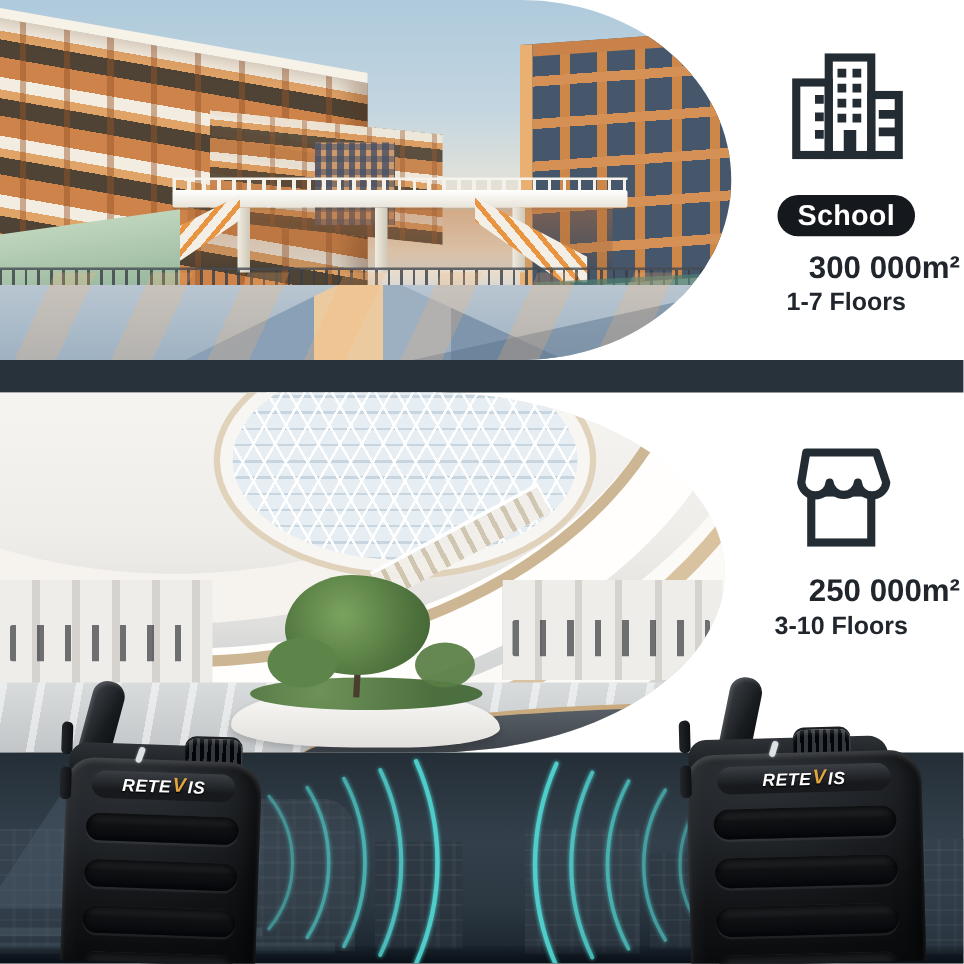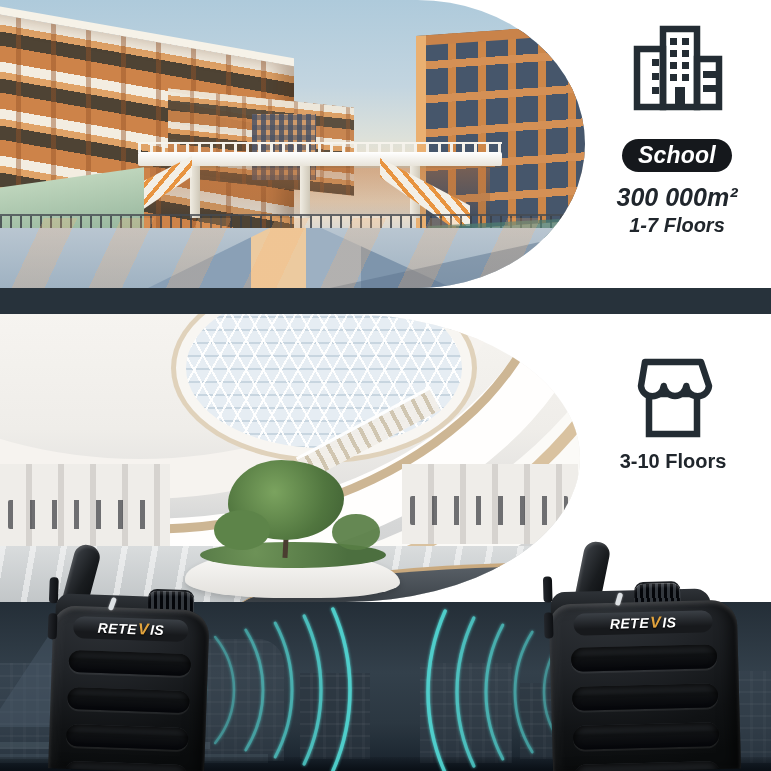--- a/index.html
+++ b/index.html
@@ -93,27 +93,27 @@
      background:radial-gradient(circle at 30% 40%,#6d9257,#4c6f3f 70%);}
   .pm-trunk{left:284px;top:186px;width:5px;height:58px;background:#4a3d30;transform:rotate(3deg);}
   .pm-canopy{left:228px;top:146px;width:116px;height:80px;border-radius:46% 54% 50% 50%/55% 48% 52% 45%;
      background:radial-gradient(circle at 40% 40%,#7ba35f,#51763f 60%,#3f5f33);}
   .pm-canopy2{left:214px;top:196px;width:56px;height:40px;border-radius:50%;background:#5d8449;}
   .pm-canopy3{left:332px;top:200px;width:48px;height:36px;border-radius:50%;background:#587e44;opacity:.92;}
 
   
   #divider{top:288px;left:0;width:771px;height:26px;background:#27323b;}
   .info-col{position:absolute;text-align:center;color:#20262c;}
-  #school-info{left:586px;top:21px;width:182px;font-style:italic;}
+  #school-info{left:586px;top:38px;width:182px;}
   #mall-info{left:578px;top:352px;width:190px;}
   .scn-icon{display:block;margin:0 auto;}
   .pill{display:inline-block;margin-top:22px;padding:3px 16px;border-radius:999px;background:#15181c;
         color:#fff;font-size:23px;font-weight:700;letter-spacing:.2px;white-space:nowrap;}
   #mall-info .pill{margin-top:24px;padding:3px 13px;}
-  .area{margin-top:12px;font-size:25px;font-weight:700;line-height:1.1;}
+  .area{margin-top:12px;font-size:25px;font-weight:700;line-height:1.1;text-align:right;}
   .floors{margin-top:2px;font-size:20px;font-weight:700;line-height:1.1;}
 
   
   #bottom{top:602px;left:0;width:771px;height:169px;overflow:hidden;
      background:linear-gradient(180deg,#242e37 0%,#33404b 42%,#2b3741 72%,#17212b 100%);}
   #bottom .bld{position:absolute;
      background-image:repeating-linear-gradient(0deg,transparent 0 10px,rgba(255,255,255,.07) 10px 12px),
                       repeating-linear-gradient(90deg,transparent 0 10px,rgba(255,255,255,.05) 10px 13px);}
   .b1{left:0;bottom:12px;width:92px;height:96px;background-color:#3a4754;opacity:.5;}
   .b2{left:96px;bottom:14px;width:60px;height:70px;background-color:#303a44;opacity:.6;}
@@ -247,20 +247,21 @@
     <div class="pm-canopy"></div>
     <div class="pm-canopy2"></div>
     <div class="pm-canopy3"></div>
   </div>
 
   <div id="mall-info" class="info-col">
     <svg class="scn-icon" width="96" height="96" viewBox="0 0 96 96">
       <rect x="24" y="42" width="48" height="40" fill="#fff" stroke="#232c33" stroke-width="6.5"></rect>
       <path d="M20 10 H76 L84 34 A 11.4 11.4 0 0 1 61.3 34 A 11.4 11.4 0 0 1 38.7 34 A 11.4 11.4 0 0 1 16 34 Z" fill="#fff" stroke="#232c33" stroke-width="6.5" stroke-linejoin="round"></path>
     </svg>
+    <div class="area">250 000m²</div>
     <div class="floors">3-10 Floors</div>
   </div>
 
   <div id="bottom" class="abs">
     <div class="bld b1"></div>
     <div class="bld b2"></div>
     <div class="bld b3"></div>
     <div class="bld b4"></div>
     <div class="bld b5"></div>
     <div class="bld b6"></div>

